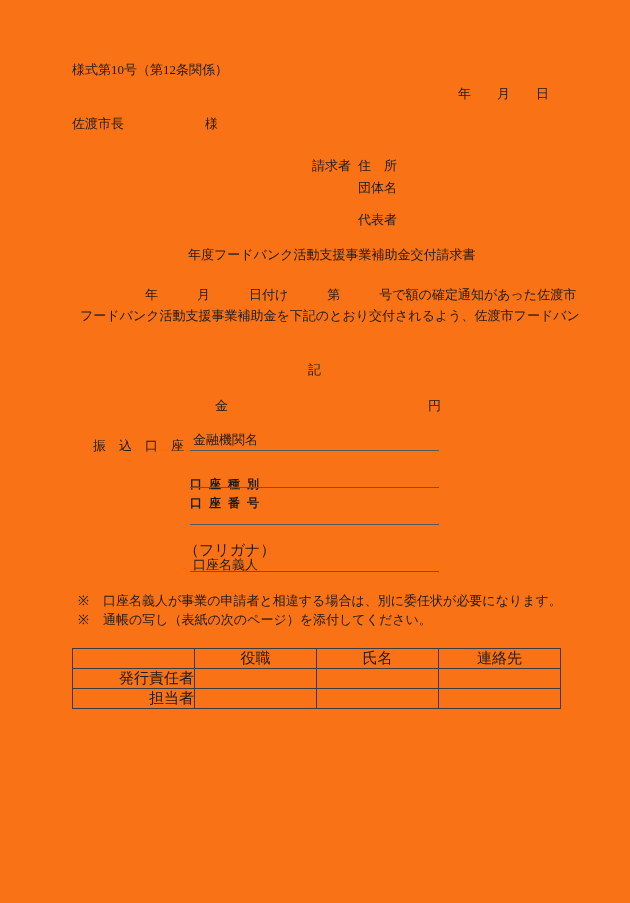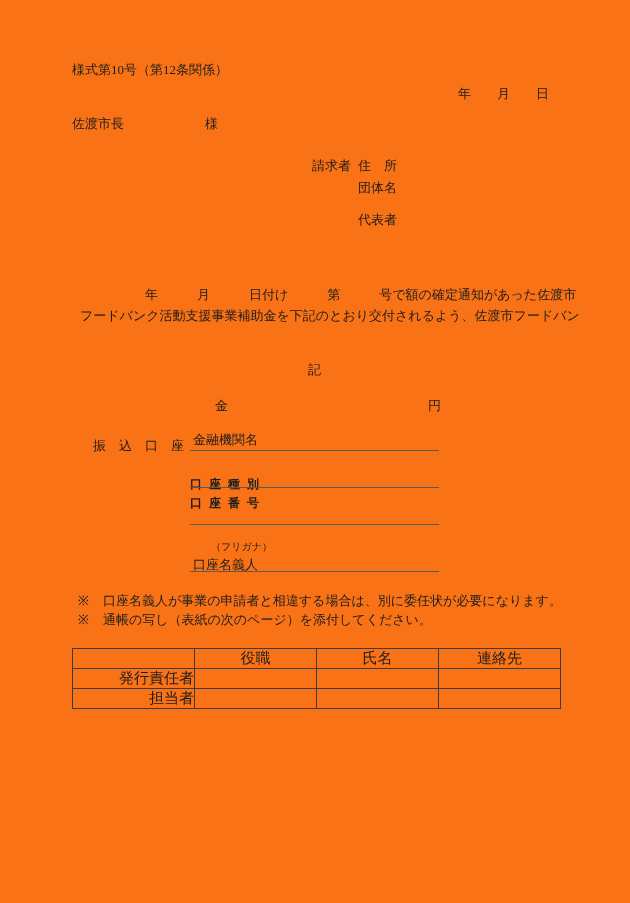--- a/index.html
+++ b/index.html
@@ -34,40 +34,41 @@
   <div class="t" style="left:458px;top:86px">年　　月　　日</div>
 
   <div class="t" style="left:72px;top:116px">佐渡市長</div>
   <div class="t" style="left:205px;top:116px">様</div>
 
   <div class="t" style="left:312px;top:158px">請求者</div>
   <div class="t" style="left:358px;top:158px">住　所</div>
   <div class="t" style="left:358px;top:180px">団体名</div>
   <div class="t" style="left:358px;top:212px">代表者</div>
 
+  <div class="t" style="left:188px;top:247px">年度フードバンク活動支援事業補助金交付請求書</div>
 
   <div class="t" style="left:80px;top:287px">　　　　　年　　　月　　　日付け　　　第　　　号で額の確定通知があった佐渡市</div>
   <div class="t" style="left:80px;top:308px">フードバンク活動支援事業補助金を下記のとおり交付されるよう、佐渡市フードバン</div>
 
   <div class="t" style="left:308px;top:362px">記</div>
 
   <div class="t" style="left:215px;top:398px">金</div>
   <div class="t" style="left:428px;top:398px">円</div>
 
   <div class="t" style="left:93px;top:438px">振　込　口　座</div>
   <div class="t" style="left:193px;top:432px">金融機関名</div>
   <div class="fl" style="left:190px;top:450px;width:249px"></div>
 
   <div class="t small" style="left:190px;top:477px">口座種別</div>
   <div class="fl" style="left:190px;top:487px;width:249px"></div>
 
   <div class="t small" style="left:190px;top:496px">口座番号</div>
   <div class="fl" style="left:190px;top:524px;width:249px"></div>
 
-  <div class="t" style="left:211px;top:541px;font-size:10px">（フリガナ）</div>
+  <div class="t" style="left:184px;top:541px;font-size:15px">（フリガナ）</div>
   <div class="t" style="left:193px;top:557px">口座名義人</div>
   <div class="fl" style="left:190px;top:571px;width:249px"></div>
 
   <div class="t note" style="left:78px;top:593px">
     <span>※</span>
     <span>口座名義人が事業の申請者と相違する場合は、別に委任状が必要になります。</span>
   </div>
   <div class="t note" style="left:78px;top:612px">
     <span>※</span>
     <span>通帳の写し（表紙の次のページ）を添付してください。</span>

